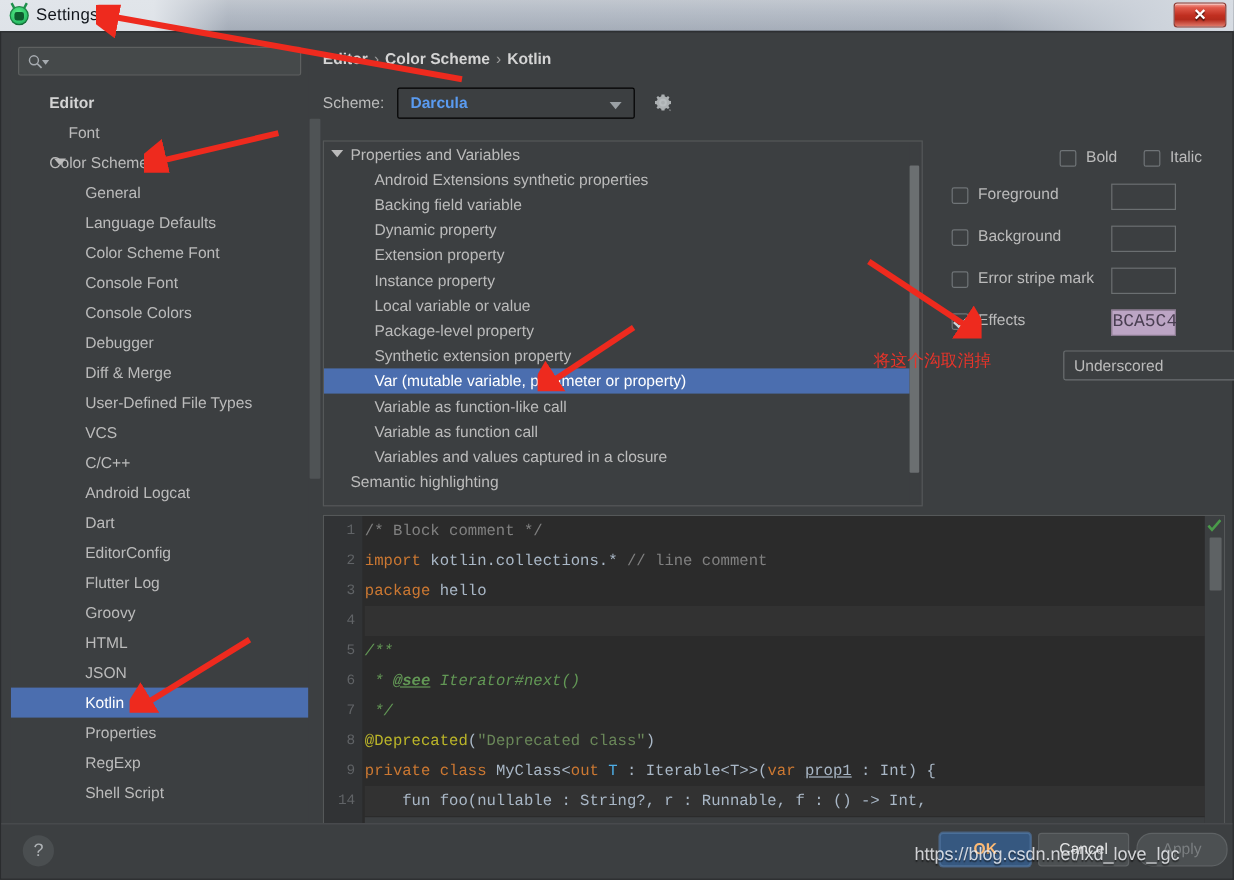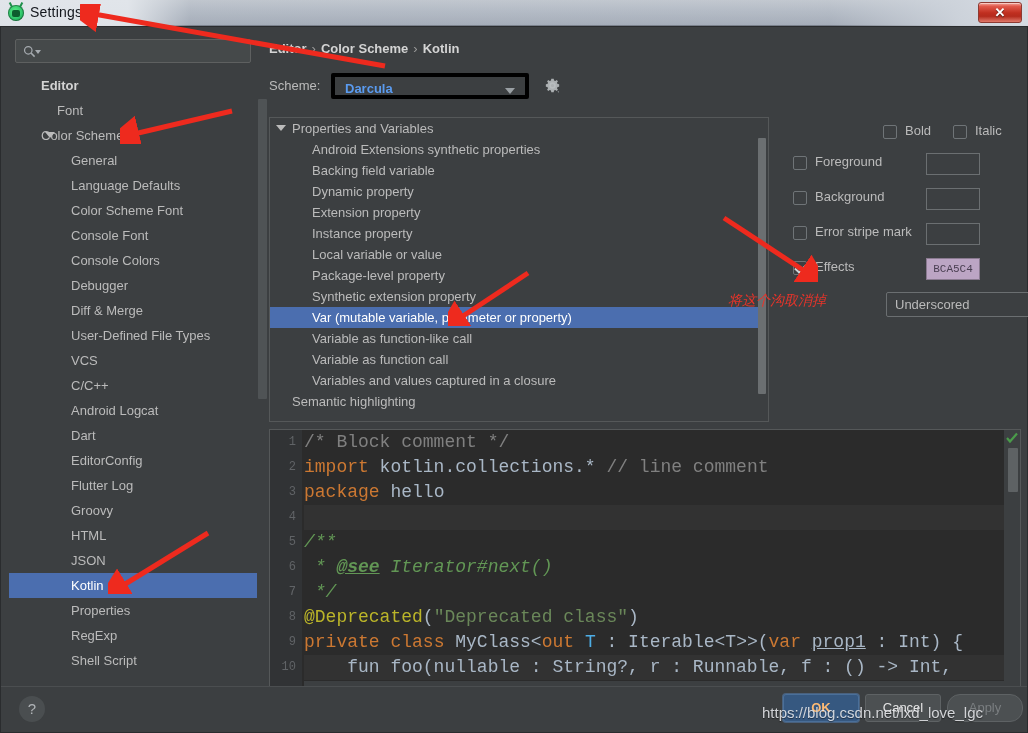--- a/index.html
+++ b/index.html
@@ -128,21 +128,21 @@
     position: absolute; left: 4px; top: 8px;
     font-size: 13px; font-weight: bold; color: #d4d4d4;
   }
   #breadcrumb .sep { color: #9b9b9b; font-weight: normal; margin: 0 5px; }
   #scheme-row { position: absolute; left: 4px; top: 40px; width: 600px; height: 26px; }
   #scheme-label {
     position: absolute; left: 0; top: 5px; font-size: 13px; color: #bbbbbb;
   }
   #scheme-combo {
     position: absolute; left: 62px; top: 0; width: 198px; height: 26px;
-    background: #3c3f41; border: 4px solid #000000; border-radius: 2px;
+    background: #3c3f41; border: 1px solid #000000; border-radius: 2px;
   }
   #scheme-value {
     position: absolute; left: 10px; top: 4px;
     font-size: 13px; font-weight: bold; color: #5a9bf0;
   }
   #scheme-arrow {
     position: absolute; right: 10px; top: 11px; width: 0; height: 0;
     border-left: 5px solid transparent; border-right: 5px solid transparent;
     border-top: 6px solid #9aa0a4;
   }
@@ -191,21 +191,21 @@
     width: 5px; height: 9px; border: solid #cfd3d6;
     border-width: 0 2px 2px 0; transform: rotate(42deg);
   }
   .cblabel { position: absolute; left: 22px; top: -2px; white-space: nowrap; }
   .swatch {
     position: absolute; width: 54px; height: 22px;
     border: 1px solid #6b6f71; background: #3c3f41;
   }
   .swatch.filled {
     background: #bca5c4; border: 1px solid #8a7a90;
-    font-size: 11px; color: #4a3f52; text-align: center; line-height: 20px;
+    font-size: 15px; color: #4a3f52; text-align: center; line-height: 20px;
     font-family: "Liberation Mono", monospace;
   }
   #effect-combo {
     position: absolute; left: 309px; top: 210px; width: 200px; height: 25px;
     background: #3c3f41; border: 1px solid #6b6f71; border-radius: 2px;
   }
   #effect-combo .val {
     position: absolute; left: 8px; top: 4px; font-size: 13px; color: #bbbbbb;
   }
 
@@ -220,21 +220,21 @@
   }
   .gln {
     height: 25px; line-height: 25px; text-align: right; padding-right: 6px;
     font-family: "Liberation Mono", monospace; font-size: 12px; color: #606366;
   }
   #code {
     position: absolute; left: 34px; top: 0; width: 700px; height: 256px;
   }
   .cline {
     height: 25px; line-height: 25px;
-    font-family: "Liberation Mono", monospace; font-size: 18px;
+    font-family: "Liberation Mono", monospace; font-size: 13px;
     color: #a9b7c6; white-space: pre;
   }
   .cline.caret { background: #323232; }
   .k  { color: #cc7832; }          
   .cm { color: #808080; }          
   .dc { color: #629755; font-style: italic; }  
   .dt { color: #629755; font-style: italic; text-decoration: underline; font-weight: bold; }
   .st { color: #6a8759; }          
   .an { color: #bbb529; }          
   .ty { color: #4eade5; }          
@@ -277,21 +277,20 @@
   }
   #btn-cancel { right: 86px; }
   #btn-apply  { right: 4px; color: #7a7e80; border-radius: 13px; }
 
   
   .arrow { position: absolute; pointer-events: none; }
   #cn-note {
     position: absolute; left: 728px; top: 292px;
     font-size: 14px; color: #e8342a; white-space: nowrap;
     font-family: "DejaVu Sans", sans-serif;
-    font-style: italic;
   }
   #watermark {
     position: absolute; left: 762px; top: 704px;
     font-size: 15px; color: rgba(245,247,250,.82); white-space: nowrap;
     text-shadow: 0 1px 1px rgba(0,0,0,.5);
   }
 </style>
 </head>
 <body>
 
@@ -439,21 +438,21 @@
         <div id="gutter">
             <div class="gln">1</div>
             <div class="gln">2</div>
             <div class="gln">3</div>
             <div class="gln">4</div>
             <div class="gln">5</div>
             <div class="gln">6</div>
             <div class="gln">7</div>
             <div class="gln">8</div>
             <div class="gln">9</div>
-            <div class="gln">10</div>
+            <div class="gln">14</div>
             <div class="gln">11</div>
           </div>
         <div id="code">
             <div class="cline"><span class="cm">/* Block comment */</span></div>
             <div class="cline"><span class="k">import</span><span> kotlin.collections.* </span><span class="cm">// line comment</span></div>
             <div class="cline"><span class="k">package</span><span> hello</span></div>
             <div class="cline caret"><span></span></div>
             <div class="cline"><span class="dc">/**</span></div>
             <div class="cline"><span class="dc"> * </span><span class="dt">@see</span><span class="dc"> Iterator#next()</span></div>
             <div class="cline"><span class="dc"> */</span></div>

